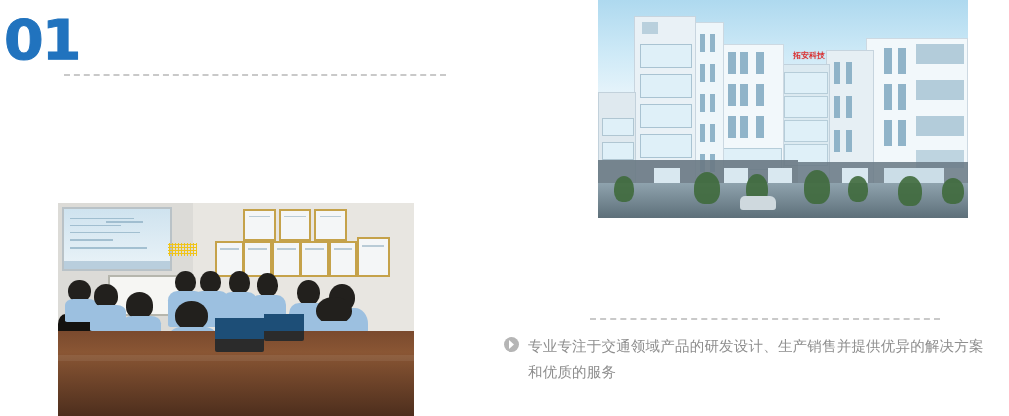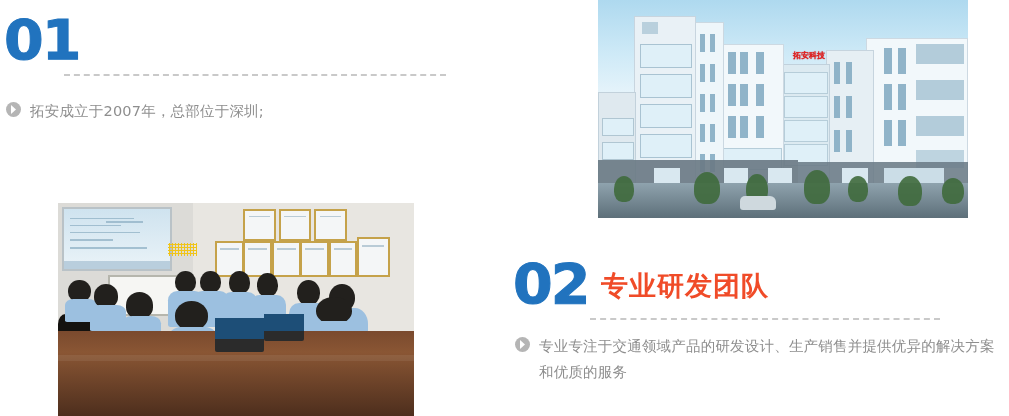--- a/index.html
+++ b/index.html
@@ -67,21 +67,21 @@
   .win{position:absolute;background:#7fa8bf;opacity:.85;}
   .winw{position:absolute;background:#dff0f8;}
   .plinth{position:absolute;background:#6b7b86;}
   .ground{position:absolute;left:0;right:0;bottom:0;height:16%;
     background:linear-gradient(#8fa3ae,#5d6f79);}
   .tree{position:absolute;background:#3f6a3c;border-radius:50% 50% 40% 40%;opacity:.9;}
   .car{position:absolute;background:#cfd9de;border-radius:5px 6px 3px 3px;}
   .sign{
     position:absolute;
     color:#e02020;
-    font-weight:bold;
+    font-weight:normal;
     font-size:8px;
     letter-spacing:0px;
     text-shadow:0 0 1px rgba(200,0,0,.8);
     white-space:nowrap;
   }
 
   
   #photo-meeting{left:58px;top:203px;width:356px;height:213px;
     background:linear-gradient(#e9e8e4 0%,#ded9d2 55%,#5a3a28 100%);}
   .wall{position:absolute;left:0;top:0;right:0;height:62%;background:#e8e6e1;}
@@ -109,37 +109,25 @@
 </head>
 <body>
 
 <div class="stage">
 
   <div class="sec-head" style="left:4px;top:14px;">
     <div class="big-num">01</div>
   </div>
   <div class="dash-rule" style="left:64px;top:74px;width:382px;"></div>
 
-  <div class="bullet-row" style="left:6px;top:98px;width:560px;">
-    <span class="bullet-icon">
-      <svg width="7" height="9" viewBox="0 0 7 9">
-          <path d="M1 0 L6 4.5 L1 9 Z" fill="#ffffff"></path>
-        </svg>
-    </span>
-    <span class="bullet-text">拓安成立于2007年，总部位于深圳;</span>
-  </div>
-
-
-  <div class="sec-head" style="left:513px;top:258px;">
-    <div class="big-num">02</div>
-    <div class="head-text" style="font-size:27px;line-height:34px;margin-left:14px;margin-top:11px;letter-spacing:1px;">专业研发团队</div>
-  </div>
+
+
   <div class="dash-rule" style="left:590px;top:318px;width:350px;"></div>
 
-  <div class="bullet-row" style="left:515px;top:333px;width:494px;">
+  <div class="bullet-row" style="left:504px;top:333px;width:494px;">
     <span class="bullet-icon">
       <svg width="7" height="9" viewBox="0 0 7 9">
           <path d="M1 0 L6 4.5 L1 9 Z" fill="#ffffff"></path>
         </svg>
     </span>
     <span class="bullet-text" style="max-width:460px;display:block;">专业专注于交通领域产品的研发设计、生产销售并提供优异的解决方案和优质的服务</span>
   </div>
 
   <div class="photo" id="photo-building">
     <div class="sky"></div>

